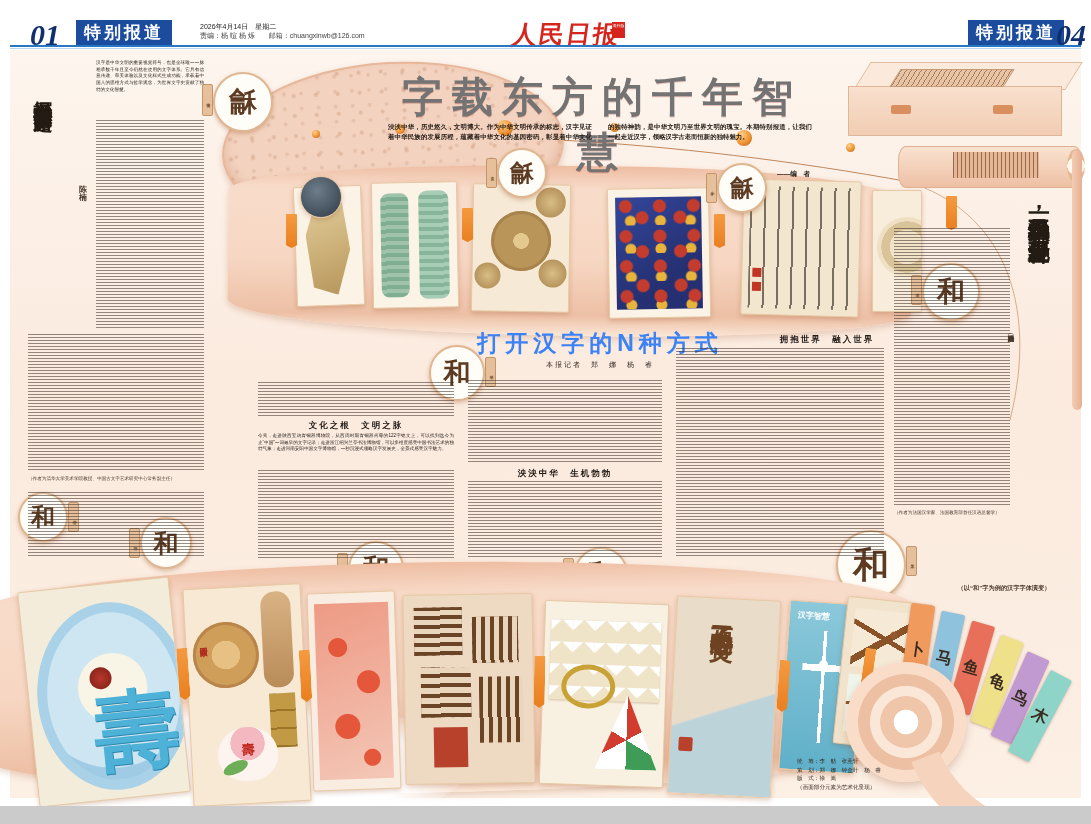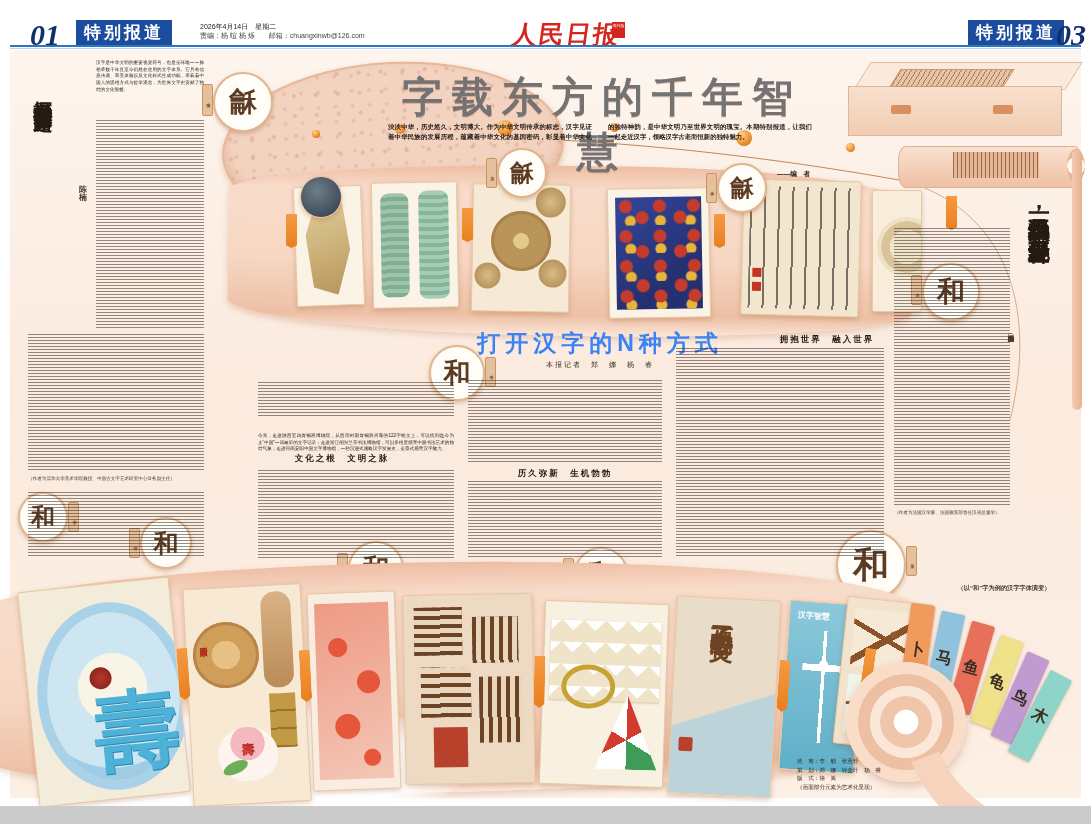--- a/index.html
+++ b/index.html
@@ -64,21 +64,21 @@
 
   <div class="abs pgno" style="left:30px;top:18px;">01</div>
   <div class="abs secbox" style="left:76px;top:20px;">特别报道</div>
   <div class="abs dateline" style="left:200px;top:22px;width:240px;">
     <div>2026年4月14日　星期二</div>
     <div style="color:#444;">责编：杨 暄 杨 烁　　邮箱：chuangxinwb@126.com</div>
   </div>
   <div class="abs masthead" style="left:512px;top:18px;">人民日报</div>
   <div class="abs seal" style="left:612px;top:22px;">海外版</div>
   <div class="abs secbox" style="left:968px;top:20px;">特别报道</div>
-  <div class="abs pgno" style="left:1056px;top:18px;">03</div>
+  <div class="abs pgno" style="left:1056px;top:18px;">04</div>
   <div class="abs hrule" style="left:10px;top:45px;width:1071px;"></div>
   <div class="abs hrule2" style="left:10px;top:48px;width:1071px;"></div>
 
   <div class="abs canvas"></div>
 
   <svg class="abs" style="left:0;top:0;" width="1091" height="824">
     <path d="M225,150 C420,122 680,140 910,182" fill="none" stroke="#b97a4a" stroke-width="0.9"></path>
     <path d="M18,672 C280,608 620,648 905,632" fill="none" stroke="#b97a4a" stroke-width="0.9"></path>
     <path d="M908,182 C1000,210 1040,300 1010,420" fill="none" stroke="#c98f62" stroke-width="0.7"></path>
   </svg>
@@ -194,26 +194,26 @@
   <div class="abs micro" style="left:96px;top:60px;width:108px;height:56px;">汉字是中华文明的重要视觉符号，也是全球唯一一脉相承数千年且至今仍然在使用的文字体系。它具有信息传递、审美体验以及文化样式生成功能，承载着中国人的思维方式与哲学观念，为世界文字史贡献了独特的文化智慧。</div>
   <div class="abs txt" style="left:96px;top:120px;width:108px;height:208px;"></div>
   <div class="abs txt" style="left:28px;top:334px;width:176px;height:138px;"></div>
   <div class="abs note" style="left:28px;top:476px;width:176px;">（作者为清华大学美术学院教授、中国古文字艺术研究中心常务副主任）</div>
   <div class="abs txt" style="left:28px;top:492px;width:176px;height:64px;"></div>
 
   <div class="abs cen-h" style="left:410px;top:328px;width:380px;text-align:center;">打开汉字的N种方式</div>
   <div class="abs byline" style="left:410px;top:360px;width:380px;text-align:center;">本报记者　郑　娜　杨　睿</div>
 
   <div class="abs txt" style="left:258px;top:382px;width:196px;height:34px;"></div>
-  <div class="abs subhead" style="left:244px;top:420px;width:196px;margin-top:33px;">文化之根　文明之脉</div>
+  <div class="abs subhead" style="left:258px;top:420px;width:196px;">文化之根　文明之脉</div>
   <div class="abs micro" style="left:258px;top:433px;width:196px;height:34px;">今天，走进陕西宝鸡青铜器博物院，从西周时期青铜器何尊的122字铭文上，可以找到迄今为止“中国”一词最早的文字记录；走进浙江绍兴兰亭书法博物馆，可以多维度感受中国书法艺术的独特气象；走进河南安阳中国文字博物馆，一秒沉浸式领略汉字发展史，全景式感受汉字魅力。</div>
   <div class="abs txt" style="left:258px;top:470px;width:196px;height:88px;"></div>
 
   <div class="abs txt" style="left:468px;top:380px;width:194px;height:84px;"></div>
-  <div class="abs subhead" style="left:468px;top:468px;width:194px;">历久弥新　生机勃勃</div>
+  <div class="abs subhead" style="left:468px;top:468px;width:194px;">泱泱中华　生机勃勃</div>
   <div class="abs txt" style="left:468px;top:481px;width:194px;height:76px;"></div>
 
   <div class="abs subhead" style="left:676px;top:334px;width:208px;margin-left:47px;">拥抱世界　融入世界</div>
   <div class="abs txt" style="left:676px;top:348px;width:208px;height:210px;"></div>
 
   <div class="abs txt" style="left:894px;top:228px;width:116px;height:278px;"></div>
   <div class="abs vtitle" style="left:1024px;top:202px;height:360px;font-size:22px;">汉字不仅是一种工具，更是一种世界观</div>
   <div class="abs vtitle" style="left:1006px;top:330px;height:66px;font-size:6.5px;color:#4a3a2c;">白乐桑（法国）</div>
   <div class="abs note" style="left:894px;top:510px;width:116px;">（作者为法国汉学家、法国教育部首任汉语总督学）</div>
   <div class="abs cap" style="left:916px;top:584px;width:176px;text-align:center;">（以“和”字为例的汉字字体演变）</div>

